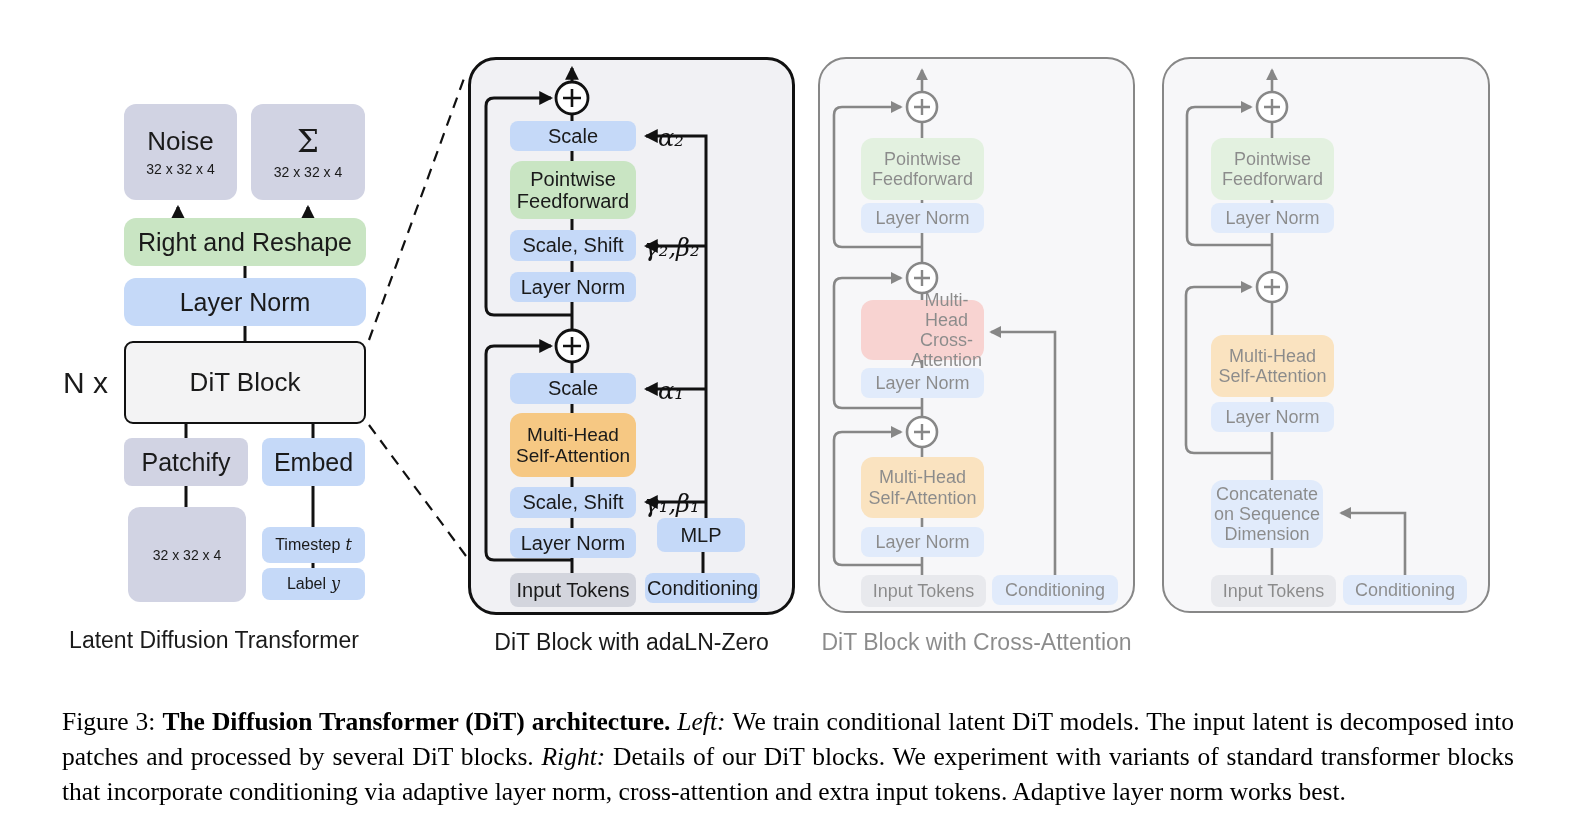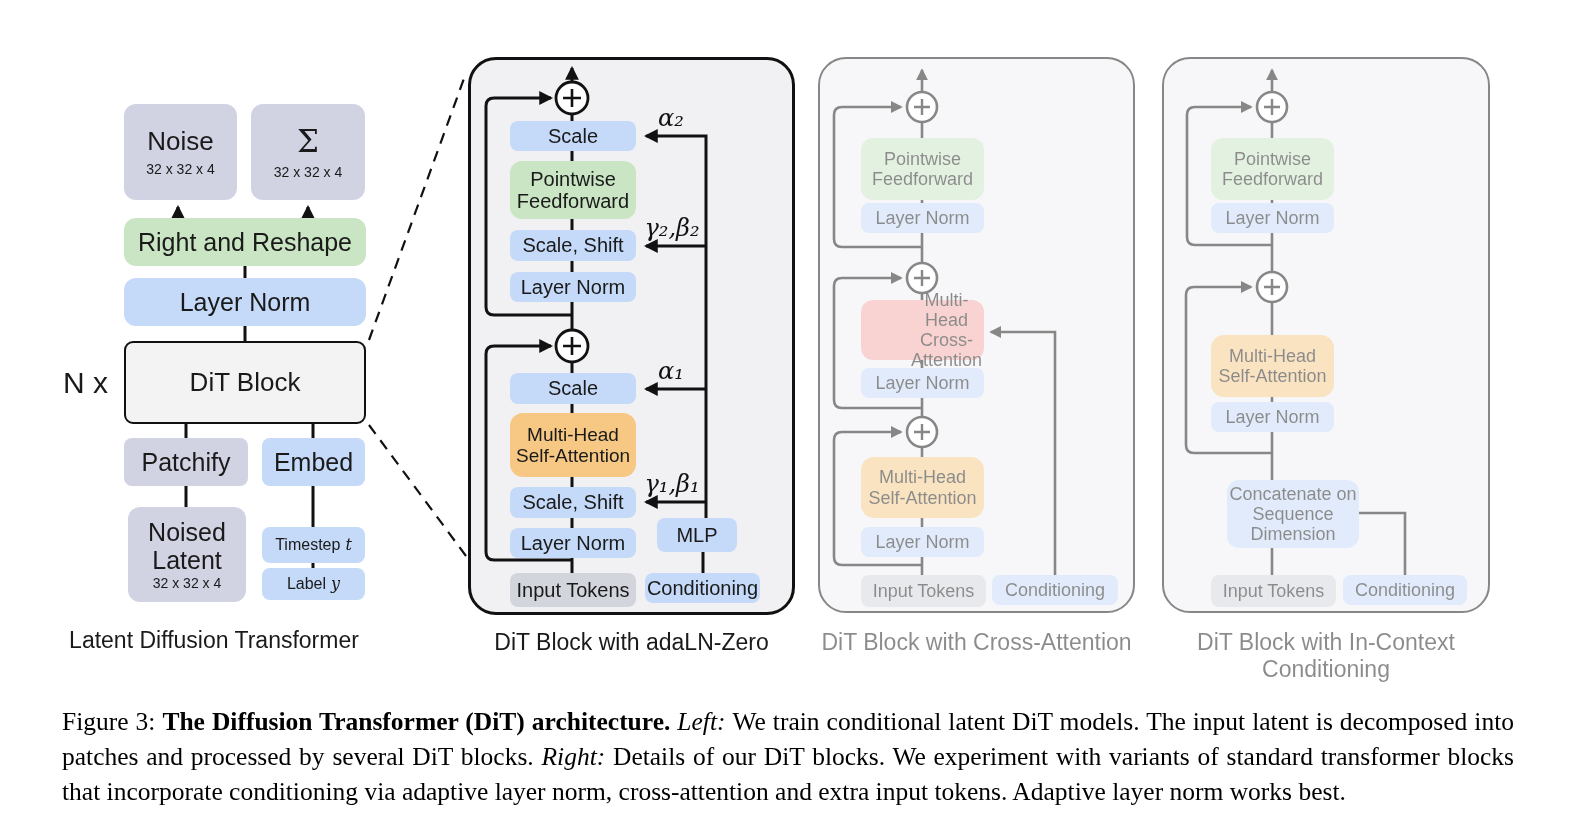--- a/index.html
+++ b/index.html
@@ -8,37 +8,37 @@
   .layer{position:absolute;inset:0;}
   .layer svg{position:absolute;inset:0;pointer-events:none;}
   .faded{opacity:0.5;}
   .panel{position:absolute;background:var(--panel_bg);border:3px solid #111;border-radius:28px;box-sizing:border-box;}
   .panel.thin{border-width:2.6px;}
   .box{position:absolute;display:flex;flex-direction:column;align-items:center;justify-content:center;
        text-align:center;border-radius:8px;line-height:1.12;box-sizing:border-box;}
   .r12{border-radius:12px;}
   .blue{background:var(--box_blue);}
   .green{background:var(--box_green);}
-  .orange{background:var(--box_orange);border-radius:13px;}
+  .orange{background:var(--box_orange);}
   .red{background:var(--box_red);}
   .lav{background:var(--box_lavender);}
   .gray{background:var(--box_gray);}
   .big{font-size:25px;}
   .mid{font-size:20px;}
   .sml{font-size:18px;}
   .dims{font-size:14px;margin-top:6px;}
   .noise-title{font-size:26px;}
   .sigma-title{font-size:31px;font-family:"DejaVu Serif",serif;}
   .dit-block{position:absolute;background:var(--dit_bg);border:2.6px solid #111;border-radius:9px;
              display:flex;align-items:center;justify-content:center;font-size:26px;box-sizing:border-box;}
   .nx{position:absolute;font-size:30px;}
   .varname{font-family:"DejaVu Serif",serif;font-style:italic;margin-left:5px;}
   .tiny{font-size:16px;}
   .greek{position:absolute;font-family:"DejaVu Serif",serif;font-style:italic;font-size:24px;
-         text-align:center;color:#111;}
+         text-align:center;color:#111;margin-top:20px;}
   .panel-caption{position:absolute;font-size:23px;text-align:center;color:#1a1a1a;}
   .fig-caption{position:absolute;left:62px;top:678px;width:1452px;
                font-family:"Liberation Serif",serif;font-size:25.5px;line-height:35px;
                text-align:justify;color:#000;}
   .fig-caption .b{font-weight:bold;}
   .fig-caption .i{font-style:italic;margin-top:48px;}
 </style>
 </head>
 <body>
 
@@ -76,21 +76,20 @@
       <span class="sigma-title">Σ</span>
       <span class="dims">32 x 32 x 4</span>
     </div>
     <div class="box green r12 big" style="left:124px;top:218px;width:242px;height:48px;">Right and Reshape</div>
     <div class="box blue r12 big" style="left:124px;top:278px;width:242px;height:48px;">Layer Norm</div>
     <div class="dit-block" style="left:124px;top:341px;width:242px;height:83px;">DiT Block</div>
     <div class="nx" style="left:63px;top:366px;">N x</div>
     <div class="box lav big" style="left:124px;top:438px;width:124px;height:48px;">Patchify</div>
     <div class="box blue big" style="left:262px;top:438px;width:103px;height:48px;">Embed</div>
     <div class="box lav r12" style="left:128px;top:507px;width:118px;height:95px;">
-      <span class="big">Noised Latent</span>
       <span class="dims" style="margin-top:2px;">32 x 32 x 4</span>
     </div>
     <div class="box blue tiny" style="left:262px;top:527px;width:103px;height:36px;flex-direction:row;">
       <span>Timestep</span>
         <span class="varname">t</span>
     </div>
     <div class="box blue tiny" style="left:262px;top:568px;width:103px;height:32px;flex-direction:row;">
       <span>Label</span>
         <span class="varname">y</span>
     </div>
@@ -127,21 +126,21 @@
 
     <div class="box blue mid" style="left:510px;top:121px;width:126px;height:30px;">Scale</div>
     <div class="box green r12 mid" style="left:510px;top:161px;width:126px;height:58px;">Pointwise Feedforward</div>
     <div class="box blue mid" style="left:510px;top:230px;width:126px;height:31px;">Scale, Shift</div>
     <div class="box blue mid" style="left:510px;top:272px;width:126px;height:30px;">Layer Norm</div>
     <div class="box blue mid" style="left:510px;top:373px;width:126px;height:31px;">Scale</div>
     <div class="box orange r12" style="left:510px;top:413px;width:126px;height:64px;font-size:19px;">Multi-Head Self-Attention</div>
     <div class="box blue mid" style="left:510px;top:487px;width:126px;height:31px;">Scale, Shift</div>
     <div class="box blue mid" style="left:510px;top:528px;width:126px;height:30px;">Layer Norm</div>
     <div class="box gray mid" style="left:510px;top:573px;width:126px;height:34px;">Input Tokens</div>
-    <div class="box blue mid" style="left:657px;top:518px;width:80px;height:34px;">MLP</div>
+    <div class="box blue mid" style="left:657px;top:518px;width:88px;height:34px;">MLP</div>
     <div class="box blue mid" style="left:645px;top:573px;width:115px;height:30px;">Conditioning</div>
 
     <div class="greek" style="left:648px;top:104px;width:46px;">α₂</div>
     <div class="greek" style="left:636px;top:214px;width:72px;">γ₂,β₂</div>
     <div class="greek" style="left:648px;top:357px;width:46px;">α₁</div>
     <div class="greek" style="left:636px;top:470px;width:72px;">γ₁,β₁</div>
     <div class="panel-caption" style="left:468px;top:629px;width:327px;">DiT Block with adaLN-Zero</div>
   </div>
 
   <div class="layer faded">
@@ -205,23 +204,22 @@
         <path d="M 1264 107 H 1280 M 1272 99 V 115" stroke="#111" stroke-width="2.4" fill="none"></path>
         <circle cx="1272" cy="287" r="15" fill="#fff" stroke="#111" stroke-width="2.6"></circle>
         <path d="M 1264 287 H 1280 M 1272 279 V 295" stroke="#111" stroke-width="2.4" fill="none"></path>
       </g>
     </svg>
 
     <div class="box green r12 sml" style="left:1211px;top:138px;width:123px;height:62px;">Pointwise Feedforward</div>
     <div class="box blue sml" style="left:1211px;top:203px;width:123px;height:30px;">Layer Norm</div>
     <div class="box orange r12 sml" style="left:1211px;top:335px;width:123px;height:62px;">Multi-Head Self-Attention</div>
     <div class="box blue sml" style="left:1211px;top:402px;width:123px;height:30px;">Layer Norm</div>
-    <div class="box blue r12 sml" style="left:1211px;top:480px;width:132px;height:68px;margin-left:16px;">Concatenate on Sequence Dimension</div>
+    <div class="box blue r12 sml" style="left:1211px;top:480px;width:112px;height:68px;">Concatenate on Sequence Dimension</div>
     <div class="box gray sml" style="left:1211px;top:575px;width:125px;height:32px;">Input Tokens</div>
     <div class="box blue sml" style="left:1343px;top:575px;width:124px;height:30px;">Conditioning</div>
-    <div class="panel-caption" style="left:1148px;top:629px;width:356px;">DiT Block with In-Context Conditioning</div>
   </div>
 
   <p class="fig-caption">
     <span>Figure 3: </span><span class="b">The Diffusion Transformer (DiT) architecture. </span><span class="i">Left: </span><span>We train conditional latent DiT models. The input latent is decomposed into patches and processed by several DiT blocks. </span><span class="i">Right: </span><span>Details of our DiT blocks. We experiment with variants of standard transformer blocks that incorporate conditioning via adaptive layer norm, cross-attention and extra input tokens. Adaptive layer norm works best.</span>
   </p>
 
 </div>
 
 </body></html>

